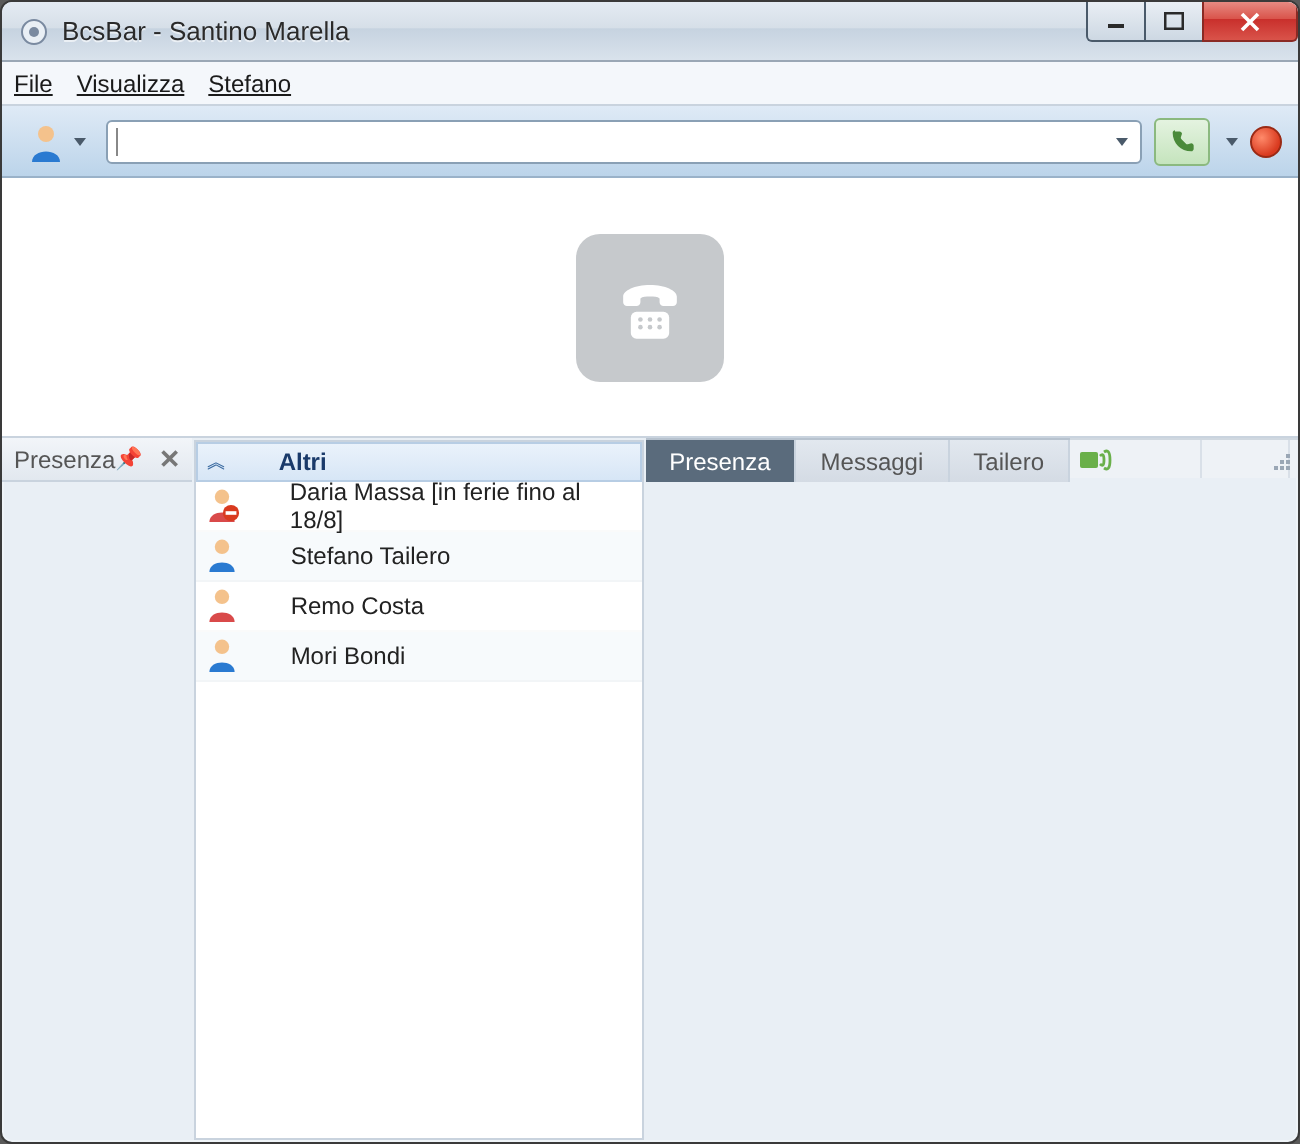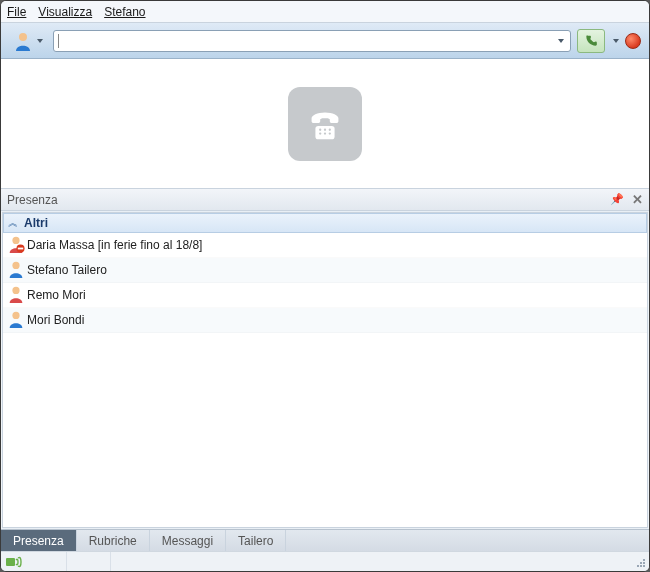--- a/index.html
+++ b/index.html
@@ -42,52 +42,78 @@
 
 
 .panel-header { height:22px; background: linear-gradient(to bottom,#f2f5f9,#e2e8ef); border-bottom:1px solid #c9d3de; display:flex; align-items:center; padding:0 6px; justify-content:space-between;}
 .panel-header .lbl { color:#555; }
 .panel-tools { display:flex; gap:8px; align-items:center; color:#777;}
 .panel-tools .pin { font-size:11px;}
 .panel-tools .x { font-size:13px; font-weight:bold;}
 
 .group-header { height:20px; background: linear-gradient(to bottom,#eaf2fb,#d7e6f6); border:1px solid #b7cde4; display:flex;align-items:center; padding:0 4px; gap:6px;}
 .group-header .chevron { color:#3a6aa0; font-size:10px;}
-.group-header .name { color:#1a3a6a; font-weight:bold;}
+.group-header .name { color:#1a3a6a; font-weight:bold;margin-left:20px;}
 
 .contact-list { background:#fff; flex:1; overflow:auto; }
-.contact-row { height:24px; display:flex; align-items:center; padding:12px 4px; gap:0; border-bottom:1px solid rgba(0,0,0,0.02);}
+.contact-row { height:24px; display:flex; align-items:center; padding:12px 4px; gap:23px; border-bottom:1px solid rgba(0,0,0,0.02);}
 .contact-row:nth-child(even){ background:#f7fafc;}
 .contact-row .cname { color:#222; }
 
 
 .bottom-tabs { height:22px; background: linear-gradient(to bottom,#e2e8ef,#d4dbe4); border-top:1px solid #b7c2ce; display:flex; align-items:stretch;}
 .bottom-tabs .tab { padding:0 12px; display:flex;align-items:center; color:#555; border-right:1px solid #c9d3de; cursor:default;}
 .bottom-tabs .tab.active { background:#5a6b7c; color:#fff; }
 
 
 .statusbar { height:20px; background:#eef2f6; border-top:1px solid #d0d8e0; display:flex; align-items:center; padding:0 4px; position:relative;}
 .statusbar .conn { width:18px; height:14px; display:flex;align-items:center;justify-content:center;}
 .statusbar .grip { position:absolute; right:2px; bottom:2px; width:12px;height:12px;}
 .statusbar .seg { width: 44px; height: 100%; border-right: 1px solid #d9e0e8; }
 
 
-.main-col { display:flex; flex-direction:column; flex:1; min-height:0;justify-content:space-between;}
+.main-col { display:flex; flex-direction:row; flex:1; min-height:0;justify-content:space-between;}
 .presence-body { display:flex; flex-direction:column; flex:1; min-height:0; border:1px solid #c9d3de; margin:1px; background:#fff;}
 
 
 .p-blue .head{fill:#f4c28c;} .p-blue .body{fill:#2a7ad1;}
 .p-red .head{fill:#f4c28c;} .p-red .body{fill:#d94a4a;}
 .p-busy .badge{fill:#d93a1f;}
 </style>
 </head>
 <body>
 
 <div class="window">
 
+  <div class="titlebar">
+    <span class="app-icon">
+      <svg width="14" height="14" viewBox="0 0 14 14">
+          <circle cx="7" cy="7" r="6" fill="#e9eff5" stroke="#7a8aa0"></circle>
+          <circle cx="7" cy="7" r="2.5" fill="#7a8aa0"></circle>
+        </svg>
+    </span>
+    <span class="title">BcsBar - Santino Marella</span>
+    <div class="win-controls">
+      <div class="win-btn min">
+        <svg width="10" height="8">
+            <rect x="1" y="5" width="8" height="2" fill="#2a2a2a"></rect>
+          </svg>
+      </div>
+      <div class="win-btn max">
+        <svg width="10" height="9">
+            <rect x="0.5" y="0.5" width="9" height="8" fill="none" stroke="#2a2a2a" stroke-width="1.5"></rect>
+          </svg>
+      </div>
+      <div class="win-btn close">
+        <svg width="12" height="10">
+            <path d="M2 1 L10 9 M10 1 L2 9" stroke="#fff" stroke-width="1.8"></path>
+          </svg>
+      </div>
+    </div>
+  </div>
 
   <div class="menubar">
     <span><u>File</u></span>
     <span><u>Visualizza</u></span>
     <span><u>Stefano</u></span>
   </div>
 
   <div class="toolbar">
     <div class="status-btn">
       <span class="person-icon p-blue">
@@ -159,35 +185,34 @@
                 <circle class="head" cx="10" cy="6" r="4"></circle>
                 <path class="body" d="M3 20 C3 13 17 13 17 20 Z"></path>
               </svg></span>
             <span class="cname">Stefano Tailero</span>
           </div>
           <div class="contact-row">
             <span class="person-icon p-red"><svg width="18" height="18" viewBox="0 0 20 20">
                 <circle class="head" cx="10" cy="6" r="4"></circle>
                 <path class="body" d="M3 20 C3 13 17 13 17 20 Z"></path>
               </svg></span>
-            <span class="cname">Remo Mori</span>
+            <span class="cname">Remo Costa</span>
           </div>
           <div class="contact-row">
             <span class="person-icon p-blue"><svg width="18" height="18" viewBox="0 0 20 20">
                 <circle class="head" cx="10" cy="6" r="4"></circle>
                 <path class="body" d="M3 20 C3 13 17 13 17 20 Z"></path>
               </svg></span>
             <span class="cname">Mori Bondi</span>
           </div>
         </div>
     </div>
 
     <div class="bottom-tabs">
       <div class="tab active">Presenza</div>
-      <div class="tab">Rubriche</div>
       <div class="tab">Messaggi</div>
       <div class="tab">Tailero</div>
     </div>
 
     <div class="statusbar">
       <span class="conn">
         <svg width="16" height="12" viewBox="0 0 16 12">
             <rect x="0" y="2" width="9" height="8" rx="1" fill="#6ab04a"></rect>
             <path d="M10 4 Q12 2 12 6 Q12 10 10 8" fill="none" stroke="#6ab04a" stroke-width="1.4"></path>
             <path d="M12 2 Q15 0 15 6 Q15 12 12 10" fill="none" stroke="#6ab04a" stroke-width="1.4"></path>

